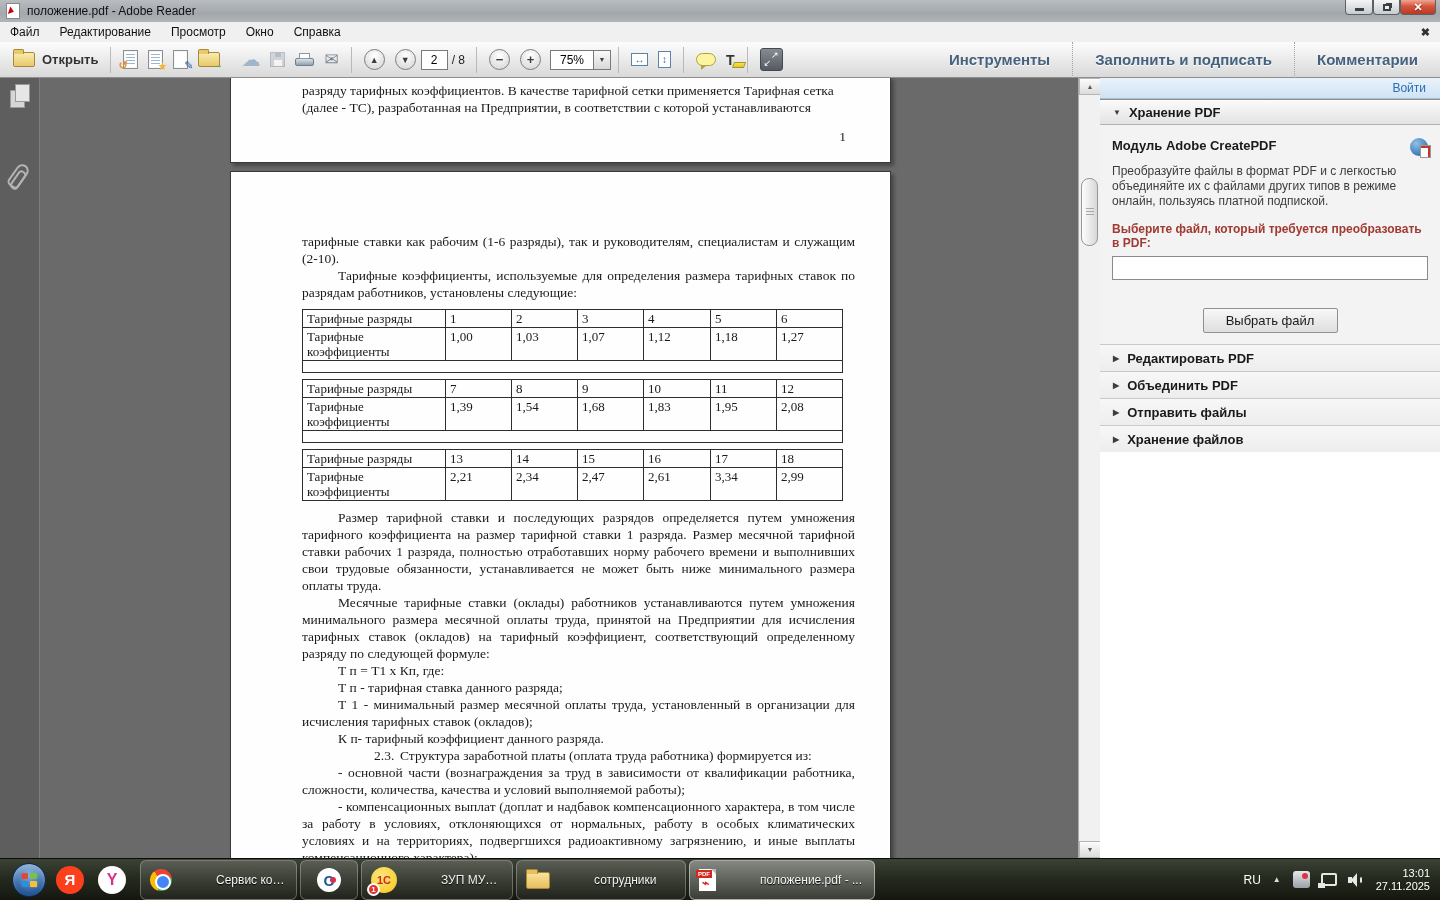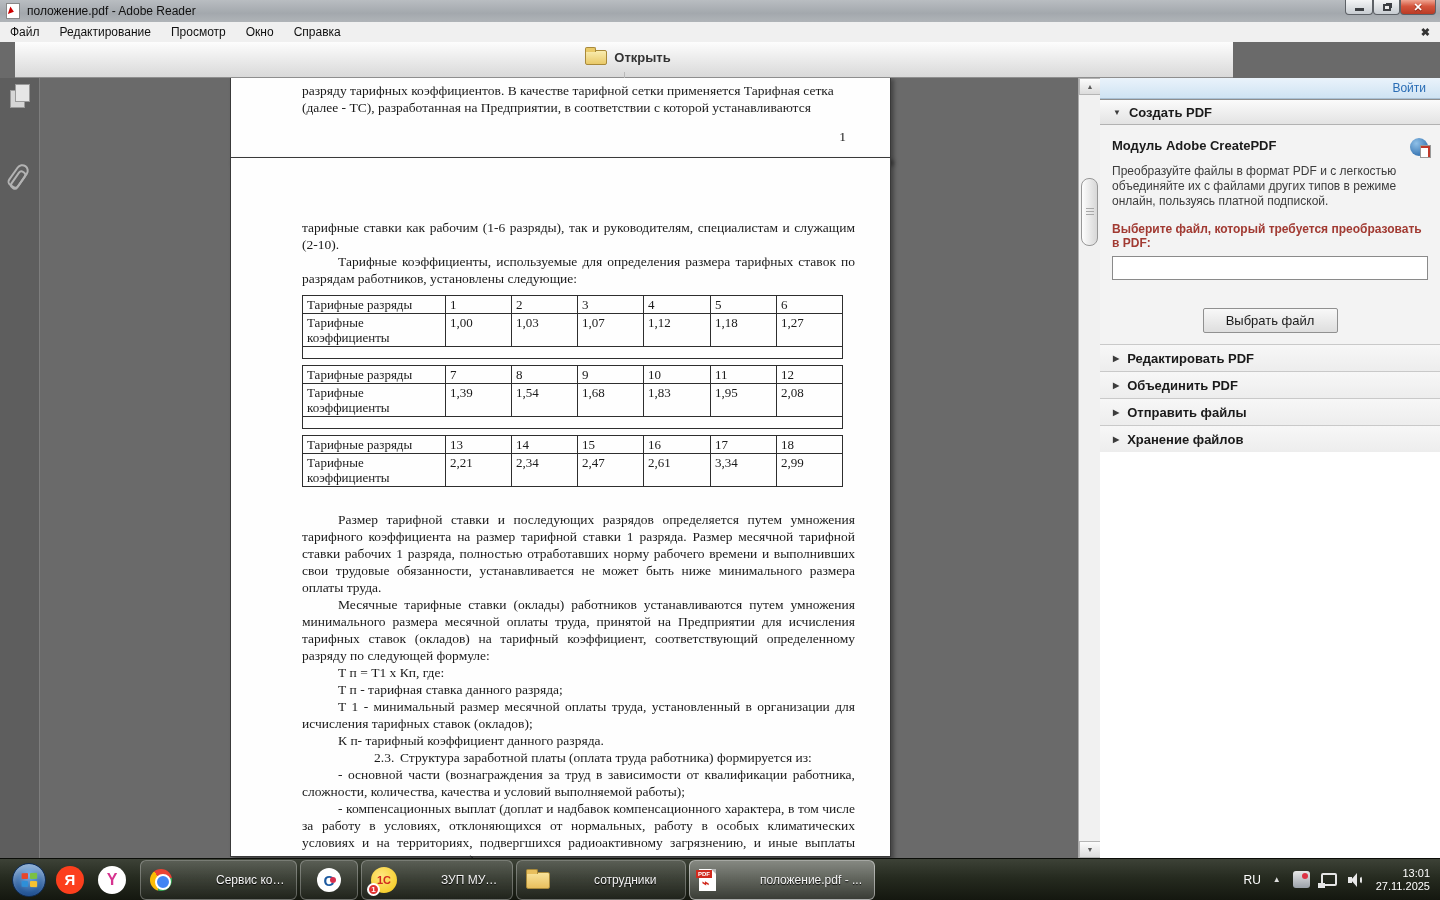--- a/index.html
+++ b/index.html
@@ -21,23 +21,23 @@
   .winbtn.restore span { width:8px; height:7px; border:2px solid #3c3f43; background:#eee; box-shadow:2px -2px 0 -1px #3c3f43; }
   .winbtn.close { width:36px; background:linear-gradient(#f0a591,#d4553c 45%,#b93a24); color:#fff; font-size:11px; font-weight:bold; text-shadow:0 1px 1px #7a1d0d; }
 
   
   #menubar { position:absolute; left:0; top:22px; width:1440px; height:20px; background:#f0f0f0;
     display:flex; align-items:center; font-size:12px; color:#111; }
   .menu-item { padding:0 10px; height:20px; display:flex; align-items:center; }
   .menu-close { margin-left:auto; margin-right:10px; font-size:11px; color:#333; font-weight:bold; }
 
   
-  #toolbar { position:absolute; left:15px; top:42px; width:1218px; height:36px;
+  #toolbar { position:absolute; left:0; top:42px; width:1440px; height:36px;
     background:linear-gradient(#fdfdfd,#e9e9e9 55%,#d9d9d9); border-bottom:1px solid #8e8e8e;
-    display:flex; align-items:center;flex-direction:column; }
+    display:flex; align-items:center; }
   .tb-sep { width:1px; height:26px; background:#b9b9b9; margin:0 7px; flex:0 0 auto; }
   .tb-btn { height:30px; display:flex; align-items:center; justify-content:center; padding:0 5px; border-radius:3px; flex:0 0 auto; }
   .open-label { font-size:13px; font-weight:bold; color:#333; margin-left:7px; }
   .folder { width:22px; height:15px; background:linear-gradient(#f9ecb0,#e9c968); border:1px solid #a8893a; border-radius:2px; position:relative; }
   .folder:before { content:""; position:absolute; left:-1px; top:-4px; width:9px; height:4px; background:#e9c968; border:1px solid #a8893a; border-bottom:none; border-radius:2px 2px 0 0; }
   .docicon { width:15px; height:19px; background:#fff; border:1px solid #8a8f94; position:relative; box-shadow:inset 0 0 0 1px #f6f6f6; }
   .docicon .lines { position:absolute; left:2px; top:3px; width:9px; height:10px;
     background:repeating-linear-gradient(#9db6d8 0 1px, transparent 1px 3px); }
   .badge { position:absolute; font-size:11px; line-height:11px; }
   .b-swirl { color:#e0912e; left:-6px; bottom:-3px; font-weight:bold; }
@@ -80,30 +80,30 @@
   #navstrip { position:absolute; left:0; top:0; width:40px; height:780px; background:#5e5e5e; border-right:1px solid #7d7d7d; }
   .pages-icon { position:absolute; left:10px; top:12px; width:15px; height:18px; background:#d6d6d6; border:1px solid #9a9a9a; }
   .pages-icon:before { content:""; position:absolute; left:4px; top:-7px; width:13px; height:16px; background:#e6e6e6; border:1px solid #9a9a9a; }
   .clip-icon { position:absolute; left:12px; top:85px; width:13px; height:26px; border:2px solid #b3b3b3; border-radius:7px 7px 5px 5px; transform:rotate(35deg); }
   .clip-icon:before { content:""; position:absolute; left:2px; top:4px; width:5px; height:17px; border:2px solid #b3b3b3; border-radius:4px; }
 
   #docarea { position:absolute; left:40px; top:0; width:1038px; height:780px; background:#6a6a6a; overflow:hidden; }
   .page { position:absolute; left:190px; width:661px; background:#fefefe; border:1px solid #3a3a3a; box-shadow:3px 3px 4px rgba(0,0,0,.35);
     font-family:"Liberation Serif",serif; font-size:13.5px; line-height:17px; color:#1a1a1a; }
   #page1 { top:-2px; height:87px; padding:5px 36px 0 71px; }
-  #page2 { top:79px; height:700px; padding:61px 35px 0 71px; }
+  #page2 { top:93px; height:700px; padding:61px 35px 0 71px; }
   .jp { text-align:justify; }
   .ind { text-indent:36px; }
   .pagenum { text-align:right; margin-top:12px; margin-right:8px; }
 
   table.coeff { border-collapse:collapse; width:540px; table-layout:fixed; font-size:13px; line-height:15px; margin-top:6px; }
   table.coeff td { border:1px solid #2e2e2e; padding:1px 4px; vertical-align:top; }
   table.coeff tr.spacer td { height:12px; padding:0; }
   #t1 { margin-top:8px; }
-  .after-tables { margin-top:24px; }
+  .after-tables { margin-top:8px; }
   .num23 { display:inline-block; width:62px; }
 
   
   #scrollbar { position:absolute; left:1078px; top:0; width:22px; height:780px; background:#f1f1f1; border-left:1px solid #ababab; }
   .sb-btn { position:absolute; left:0; width:22px; height:17px; background:linear-gradient(#fcfcfc,#dcdcdc); border:1px solid #b5b5b5;
     display:flex; align-items:center; justify-content:center; font-size:7px; color:#5a5a5a; }
   .sb-up { top:0; } .sb-down { bottom:0; }
   .sb-thumb { position:absolute; left:2px; top:100px; width:17px; height:68px; border:1px solid #979797; border-radius:8px;
     background:linear-gradient(to right,#fdfdfd,#d7d7d7); }
   .sb-thumb:after { content:""; position:absolute; left:4px; top:29px; width:8px; height:8px;
@@ -452,21 +452,21 @@
       </div>
   </div>
 
   <div id="rightpanel">
     <div class="signin-bar">
       <span class="signin-link">Войти</span>
     </div>
 
     <div class="panel-header">
       <span class="tri">▼</span>
-      <span>Создать PDF</span>
+      <span>Хранение PDF</span>
     </div>
 
     <div class="panel-body">
       <div class="module-row">
         <span class="module-title">Модуль Adobe CreatePDF</span>
         <span class="globe-icon"></span>
       </div>
       <div class="module-desc">Преобразуйте файлы в формат PDF и с легкостью объединяйте их с файлами других типов в режиме онлайн, пользуясь платной подпиской.</div>
       <div class="file-prompt">Выберите файл, который требуется преобразовать в PDF:</div>
       <input class="file-input" value="" style="">

